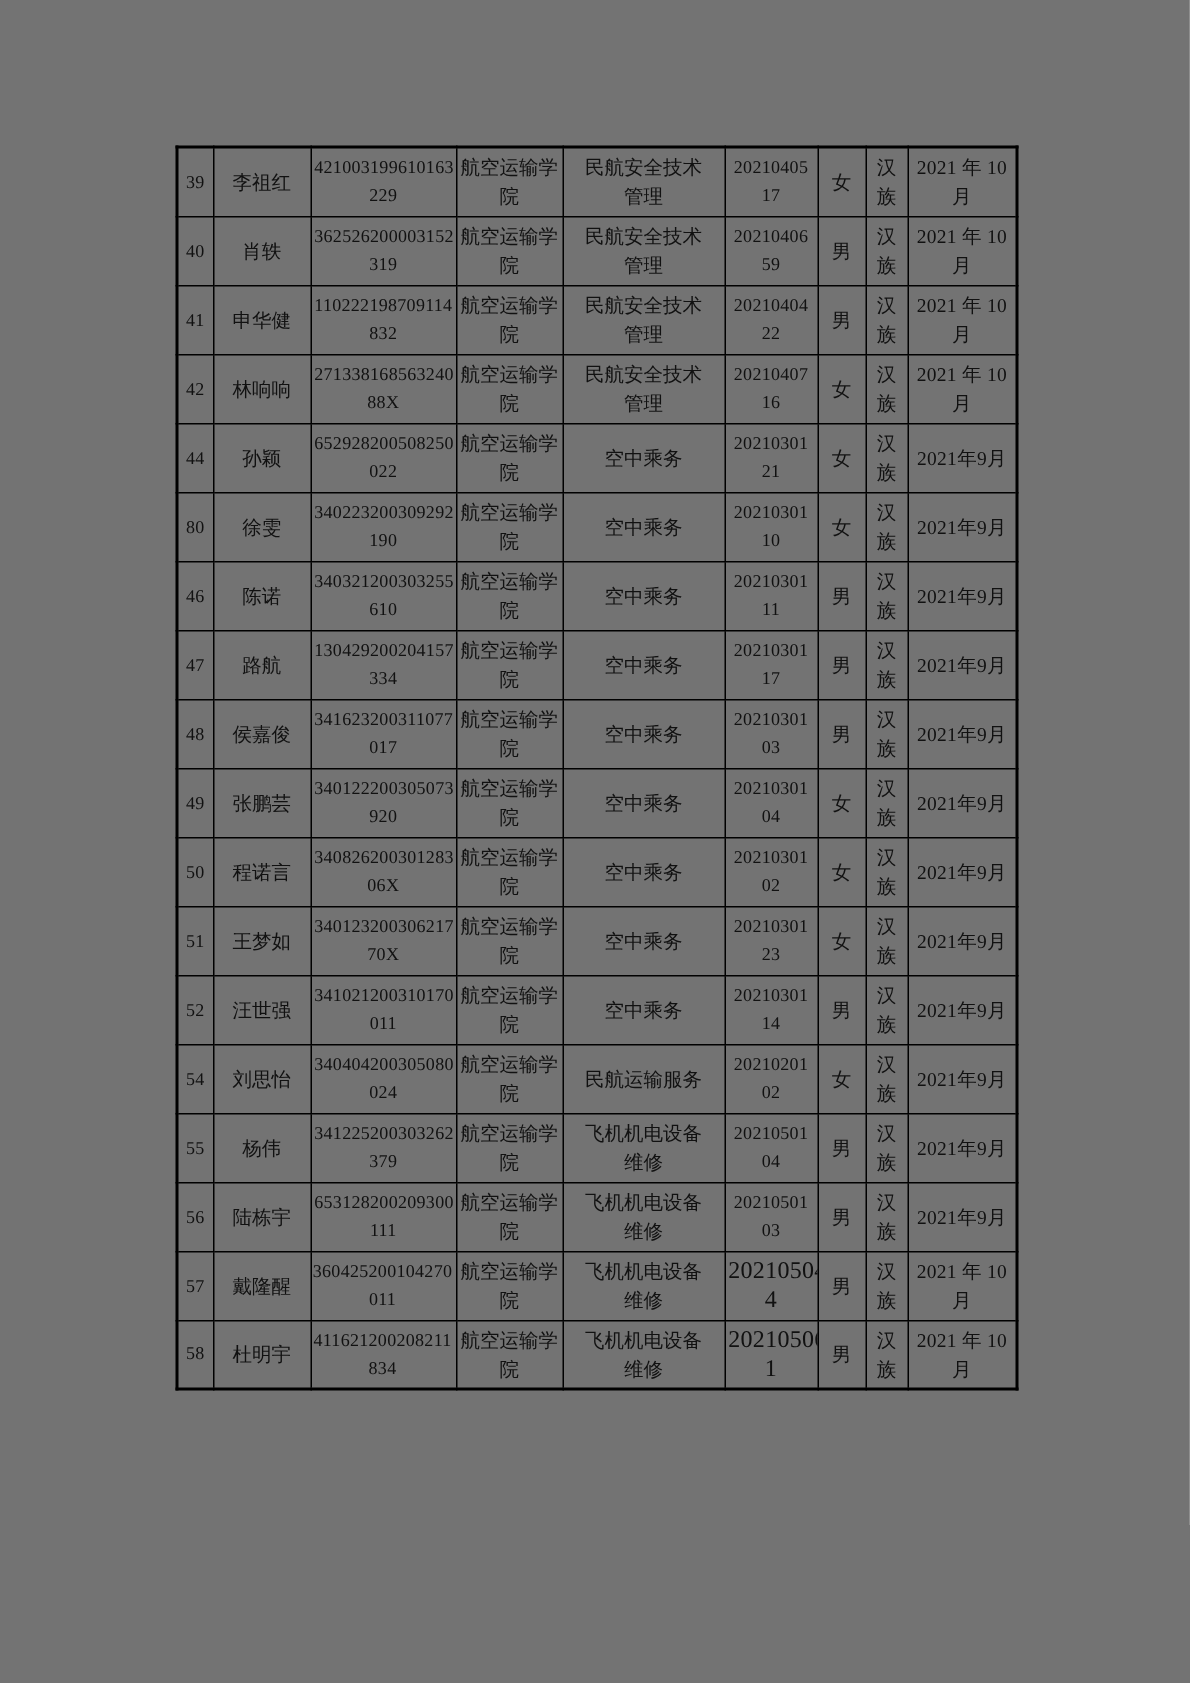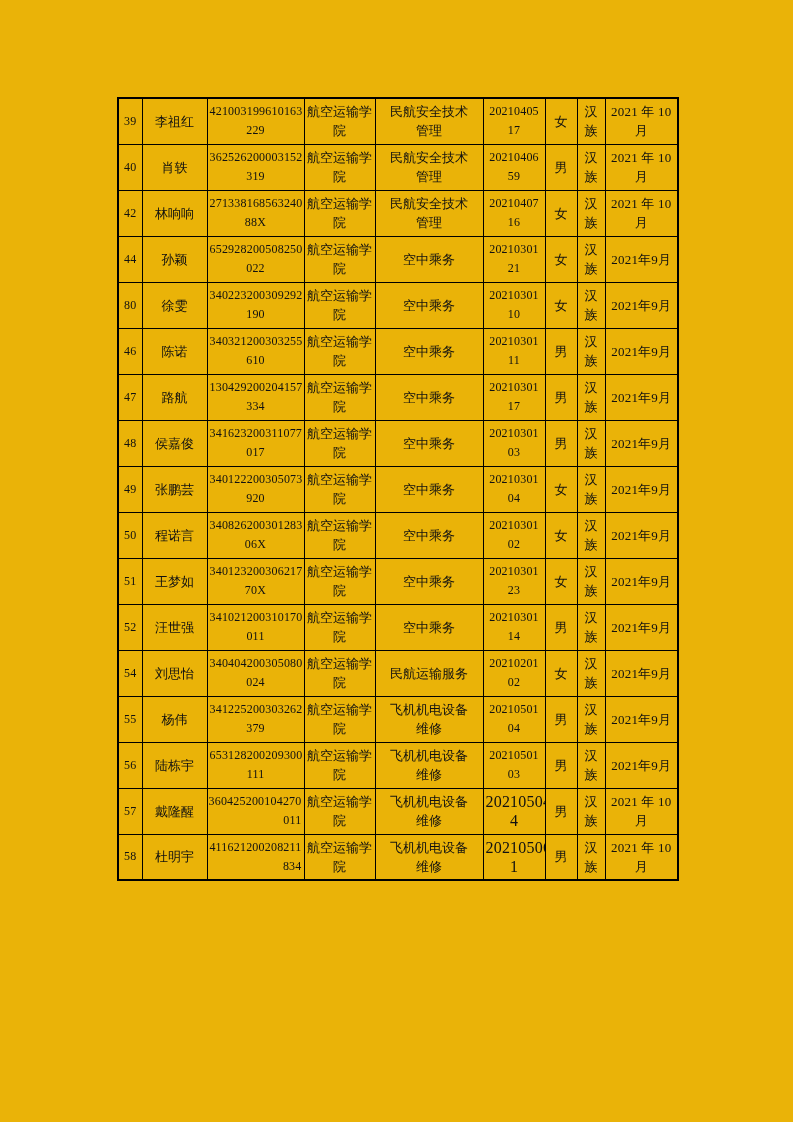--- a/index.html
+++ b/index.html
@@ -13,21 +13,21 @@
     font-family: "Liberation Serif", serif;
     color: #111111;
     position: relative;
   }
   .page {
     position: absolute;
     left: 0;
     top: 0;
     width: 793px;
     height: 1122px;
-    background: #eab308;
+    background: #737373;
     overflow: hidden;
   }
   table.roster {
     position: absolute;
     left: 117px;
     top: 97px;
     width: 560px;
     border-collapse: collapse;
     table-layout: fixed;
     border: 2px solid #000000;
@@ -44,21 +44,21 @@
     padding: 0 2px;
     white-space: pre-line;
     word-break: keep-all;
     overflow: hidden;
   }
   table.roster td.num {
     font-size: 12px;
     letter-spacing: 0.2px;
   }
   table.roster tr.compact td.id {
-    text-align: right;
+    text-align: center;
     padding-left: 1px;
   }
   table.roster tr.compact td.sid {
     font-size: 16px;
   }
 </style>
 </head>
 <body>
 
 <div class="page">
@@ -103,20 +103,37 @@
 管理</td>
     <td class="num sid">20210406
 59</td>
     <td>男</td>
     <td>汉
 族</td>
     <td class="num date" style="font-size:13px">2021 年 10
 月</td>
   </tr>
         <tr>
+    <td class="num seq">41</td>
+    <td>申华健</td>
+    <td class="num id">110222198709114
+832</td>
+    <td>航空运输学
+院</td>
+    <td>民航安全技术
+管理</td>
+    <td class="num sid">20210404
+22</td>
+    <td>男</td>
+    <td>汉
+族</td>
+    <td class="num date" style="font-size:13px">2021 年 10
+月</td>
+  </tr>
+        <tr>
     <td class="num seq">42</td>
     <td>林响响</td>
     <td class="num id">271338168563240
 88X</td>
     <td>航空运输学
 院</td>
     <td>民航安全技术
 管理</td>
     <td class="num sid">20210407
 16</td>

